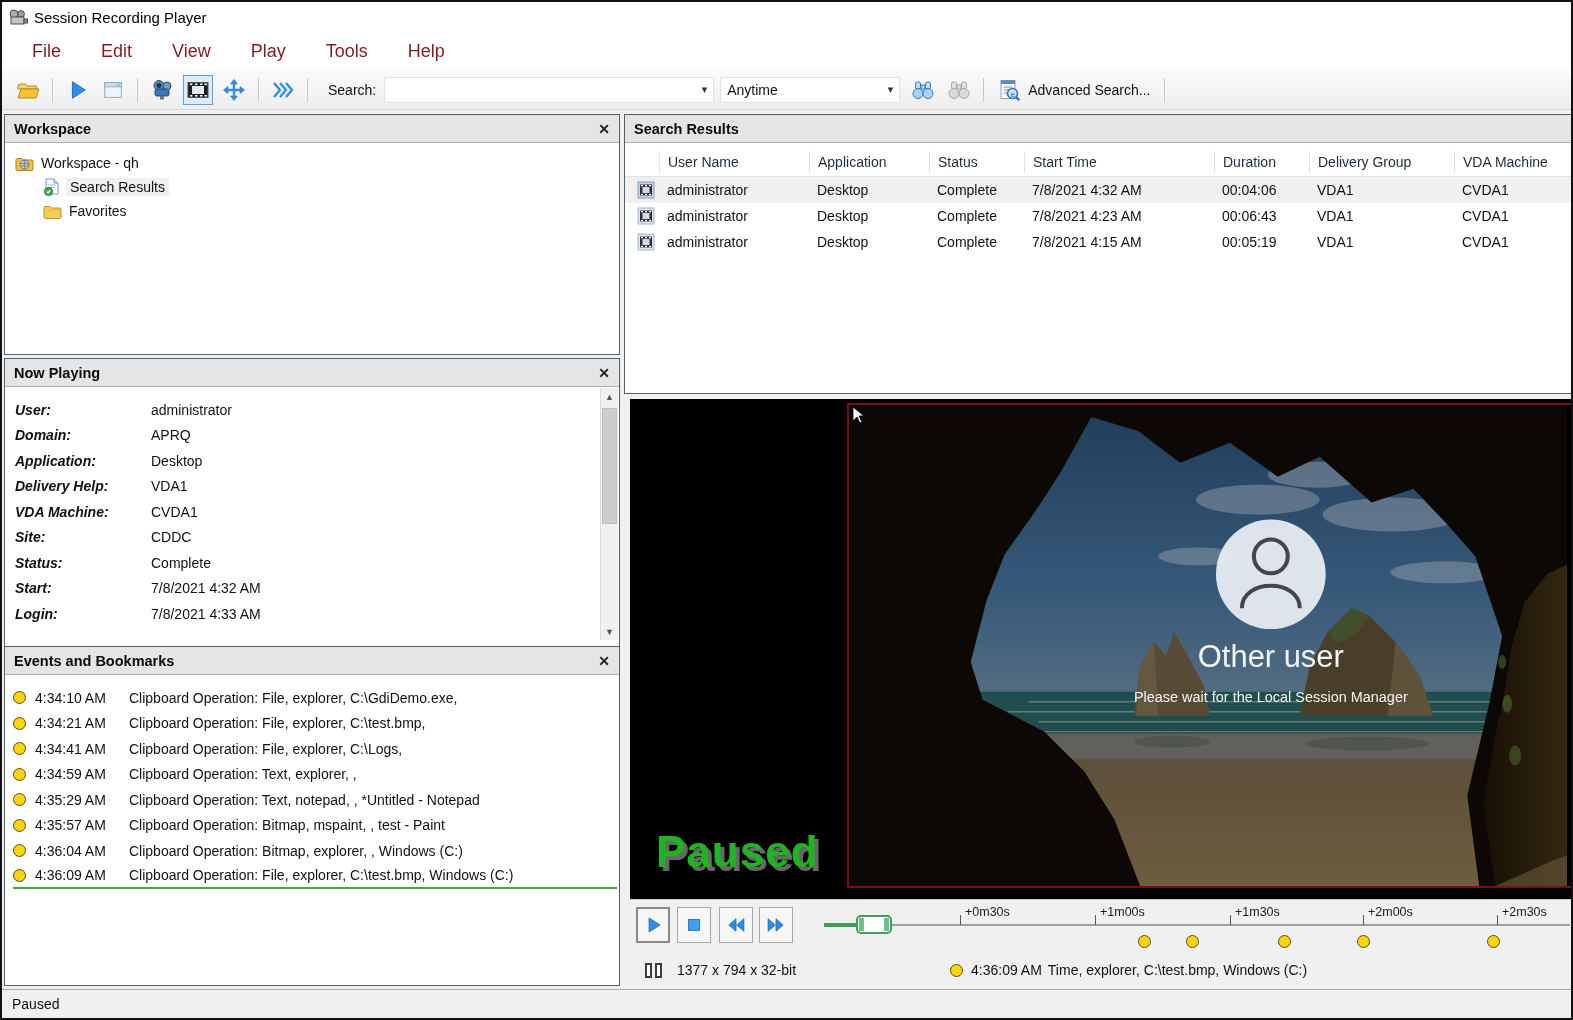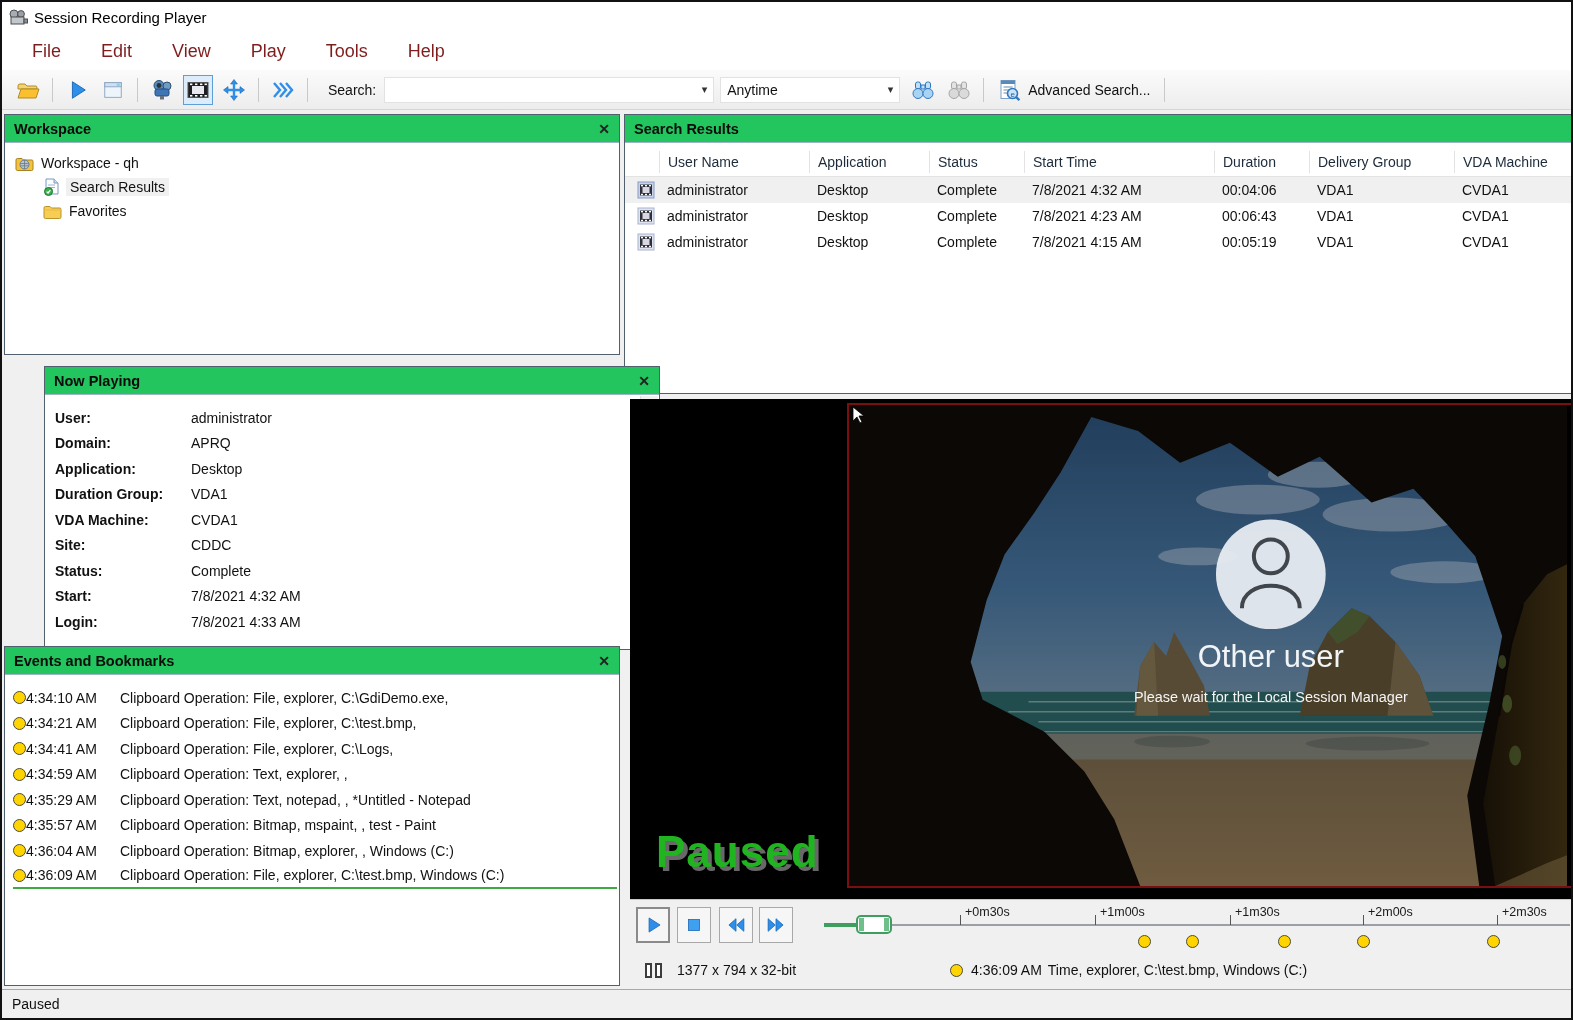--- a/index.html
+++ b/index.html
@@ -23,43 +23,43 @@
   .toolbar .search-label { font-size:14px; margin:0 8px 0 14px; }
   .combo { background:#fff; height:26px; display:flex; align-items:center; justify-content:space-between; border:1px solid #e2e2e2; padding:0 6px; font-size:14px; }
   .combo .arrow { font-size:11px; color:#333; margin-left:8px; }
   .search-combo { width:330px; }
   .search-combo input { border:none; outline:none; width:290px; font-size:14px; font-family:"Liberation Sans",sans-serif; }
   .time-combo { width:180px; margin-left:6px; }
   .adv-btn { display:flex; align-items:center; height:30px; padding:0 8px; font-size:14px; }
   .adv-btn span { margin-left:6px; }
   
   .panel { position:absolute; background:#fff; border:1px solid #51606f; }
-  .panel-header { height:28px; background:#22c55e; display:flex; align-items:center; justify-content:space-between; padding:10px 9px; border-bottom:1px solid #9fb4c9;gap:24px; }
+  .panel-header { height:28px; background:#e5e5e5; display:flex; align-items:center; justify-content:space-between; padding:10px 9px; border-bottom:1px solid #9fb4c9;gap:24px; }
   .panel-title { font-size:14.5px; font-weight:bold; color:#0b0b0b; }
   .panel-close { font-size:14px; font-weight:bold; color:#222; cursor:default; }
   
   .tree { padding:8px 0 0 10px; font-size:14px; }
   .tree-row { display:flex; align-items:center; height:24px; }
   .tree-row .lbl { margin-left:6px; }
   .tree-indent { padding-left:28px; }
   .tree-selected { background:#f0f0f0; padding:1px 4px; }
   
   .np-body { position:relative; padding:10px 24px 0 10px; }
   .np-row { display:flex; height:25.5px; font-size:14px; align-items:center; }
-  .np-label { width:136px; font-weight:bold; }
+  .np-label { width:136px; font-weight:bold;font-style:italic; }
   .scrollbar { position:absolute; right:1px; top:1px; bottom:1px; width:18px; background:#f0f0f0; border-left:1px solid #dcdcdc; }
   .sb-btn { position:absolute; left:0; width:17px; height:17px; font-size:9px; color:#555; display:flex; align-items:center; justify-content:center; }
   .sb-up { top:0; } .sb-down { bottom:0; }
   .sb-thumb { position:absolute; left:1px; top:20px; width:15px; height:116px; background:#cdcdcd; border:1px solid #bdbdbd; }
   
   .ev-body { padding:10px 0 0 8px; }
   .ev-row { display:flex; align-items:center; height:25.5px; font-size:14px; }
   .ev-row.last { border-bottom:2px solid #3faa3f; width:604px; }
   .dot { width:13px; height:13px; border-radius:50%; background:#ffd400; border:1.5px solid #4d4d33; flex:none; }
-  .ev-time { width:94px; }
+  .ev-time { width:94px; margin-left:9px; }
   .ev-text { white-space:nowrap; }
   
   .sr-table { font-size:14px; }
   .sr-hrow { display:flex; height:30px; align-items:center; border-bottom:1px solid #e3e3e3; margin-top:4px; }
   .sr-hcell { border-left:1px solid #e3e3e3; height:22px; display:flex; align-items:center; padding-left:8px; color:#1d2b3a; }
   .sr-row { display:flex; height:26px; align-items:center; }
   .sr-row.sel { background:#f0f0f0; }
   .sr-cell { padding-left:8px; overflow:hidden; white-space:nowrap; }
   .c-icon{ width:34px; flex:none; display:flex; justify-content:center;}
   .c-user{ width:150px; flex:none;} .c-app{ width:120px; flex:none;}
@@ -328,40 +328,40 @@
         <div class="sr-cell c-app">Desktop</div>
         <div class="sr-cell c-status">Complete</div>
         <div class="sr-cell c-start">7/8/2021 4:15 AM</div>
         <div class="sr-cell c-dur">00:05:19</div>
         <div class="sr-cell c-dg">VDA1</div>
         <div class="sr-cell c-vda">CVDA1</div>
       </div>
     </div>
   </div>
 
-  <div class="panel" style="left:2px; top:364px; width:616px; height:284px;margin-left:40px;">
+  <div class="panel" style="left:2px; top:356px; width:616px; height:316px;">
     <div class="panel-header">
       <span class="panel-title">Now Playing</span>
       <span class="panel-close">✕</span>
     </div>
     <div class="np-body" style="height:254px;">
       <div class="np-row">
           <span class="np-label">User:</span>
           <span>administrator</span>
         </div>
       <div class="np-row">
           <span class="np-label">Domain:</span>
           <span>APRQ</span>
         </div>
       <div class="np-row">
           <span class="np-label">Application:</span>
           <span>Desktop</span>
         </div>
       <div class="np-row">
-          <span class="np-label">Duration Group:</span>
+          <span class="np-label">Delivery Help:</span>
           <span>VDA1</span>
         </div>
       <div class="np-row">
           <span class="np-label">VDA Machine:</span>
           <span>CVDA1</span>
         </div>
       <div class="np-row">
           <span class="np-label">Site:</span>
           <span>CDDC</span>
         </div>

